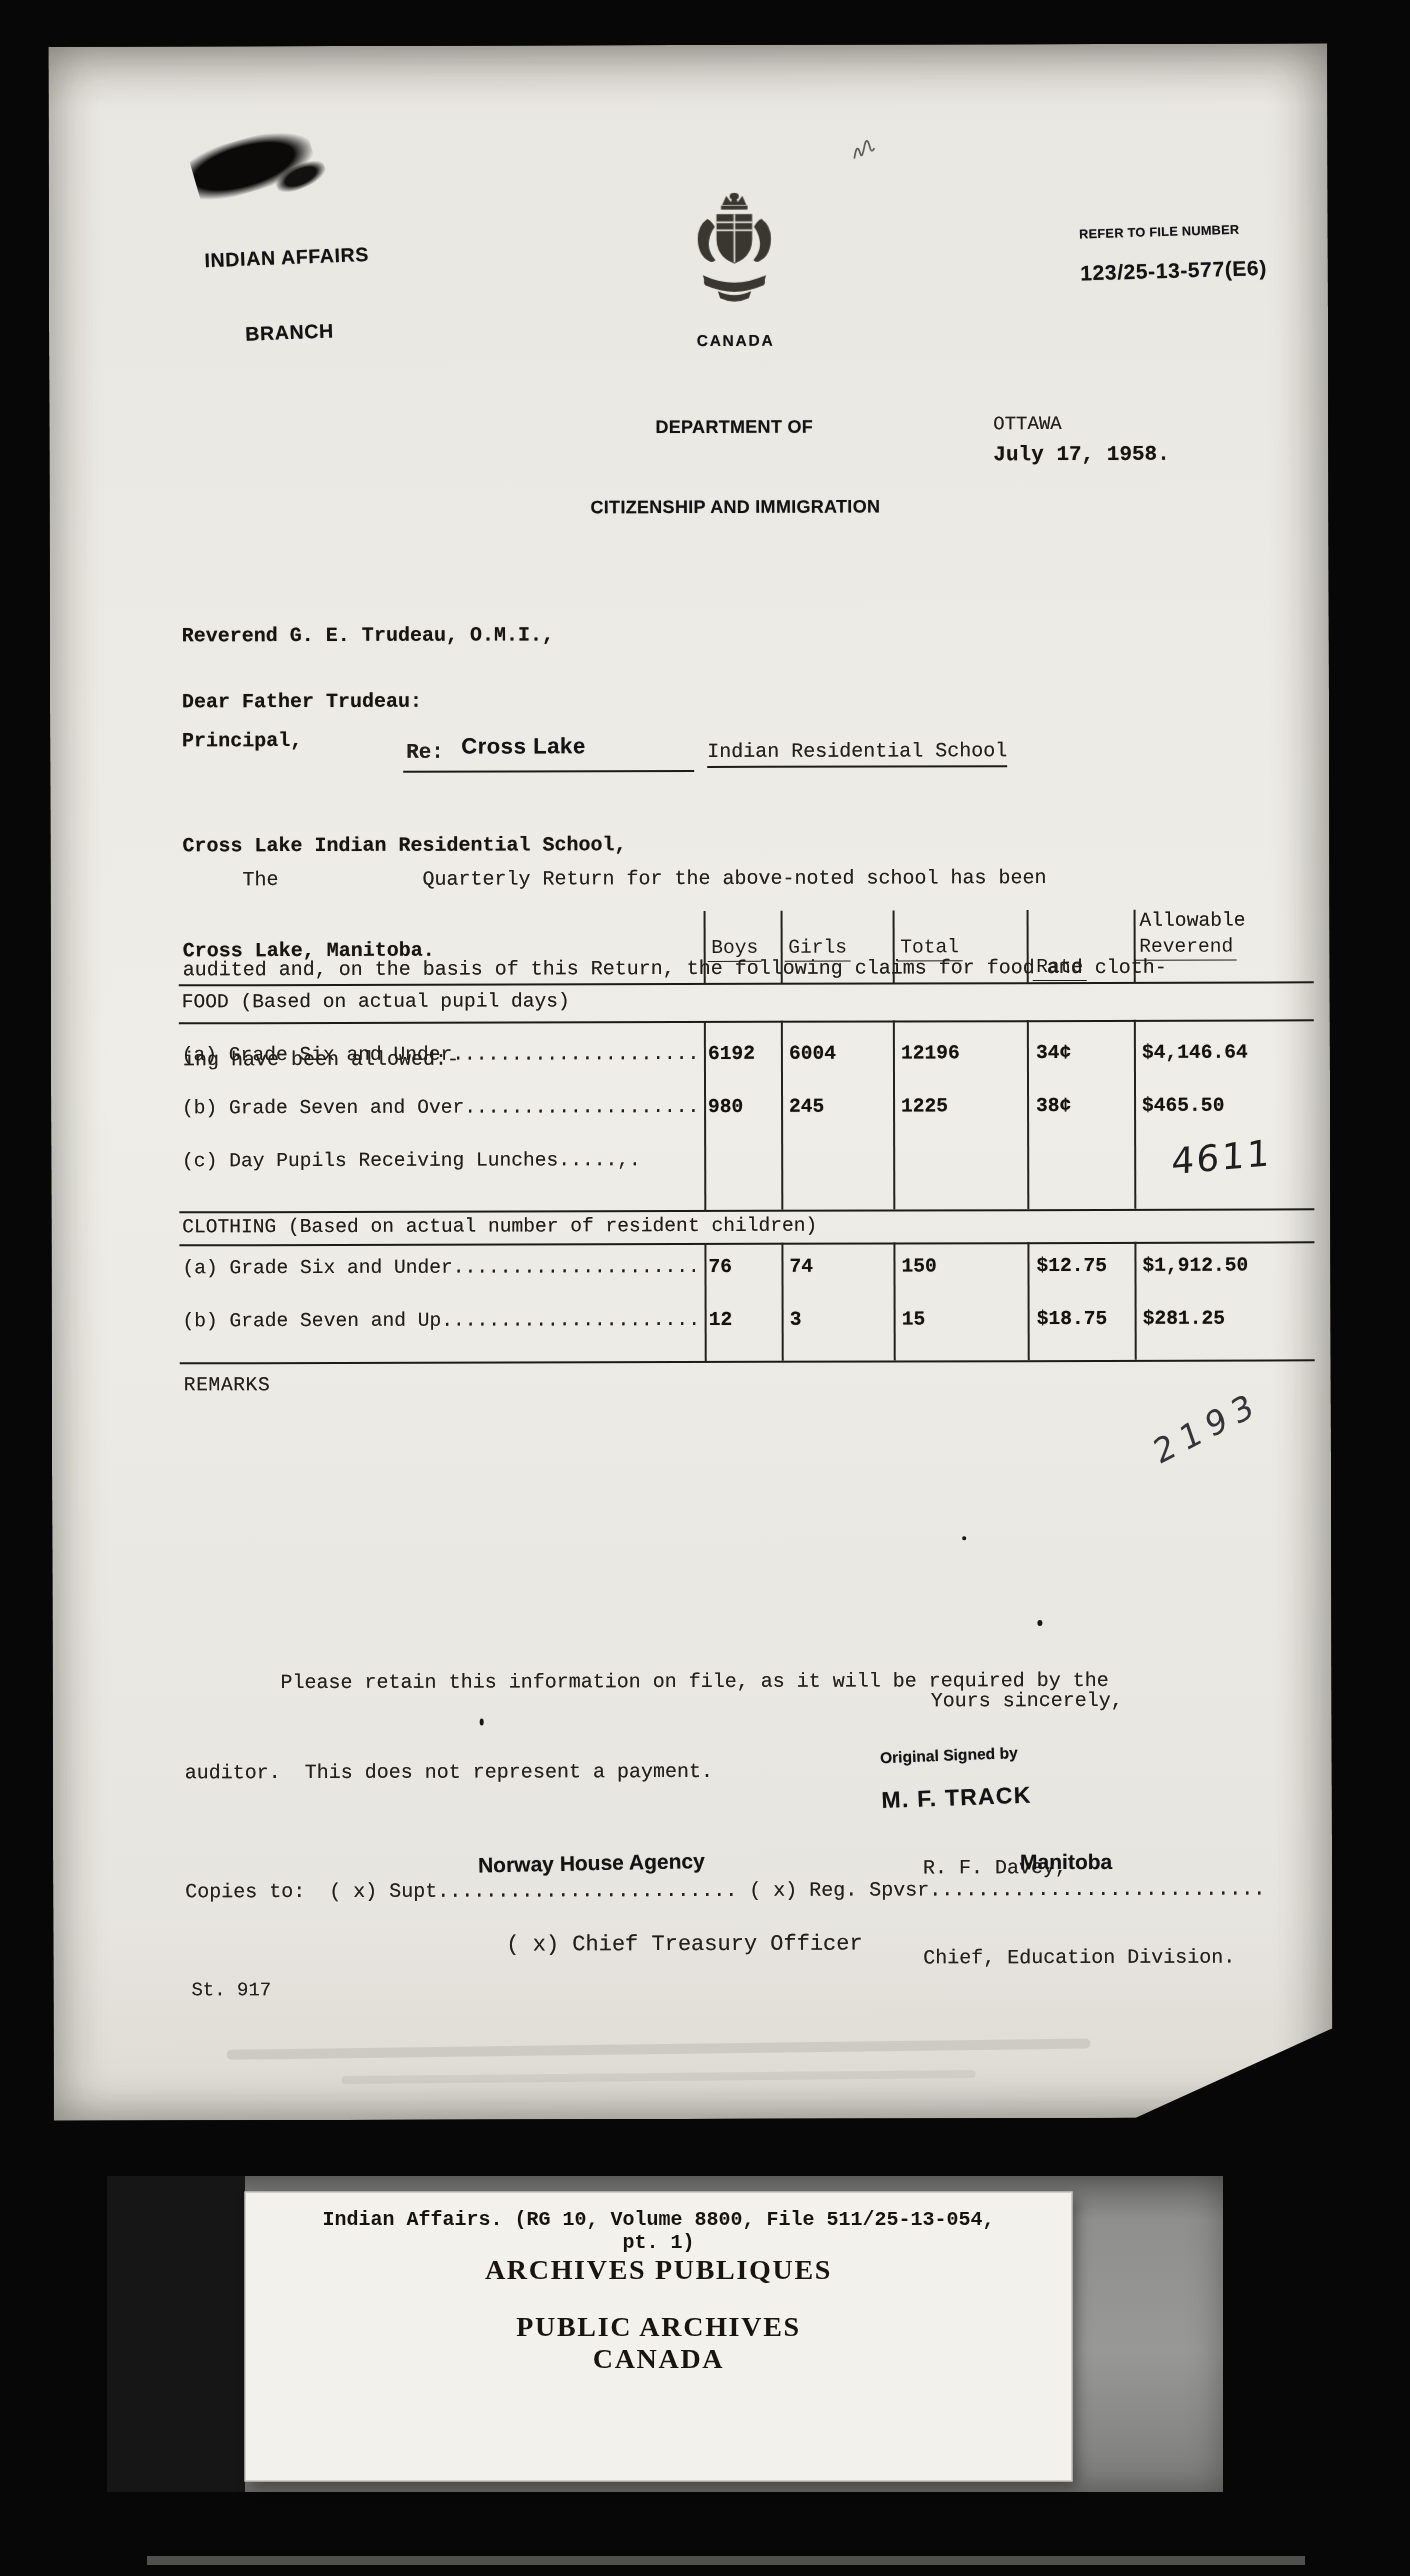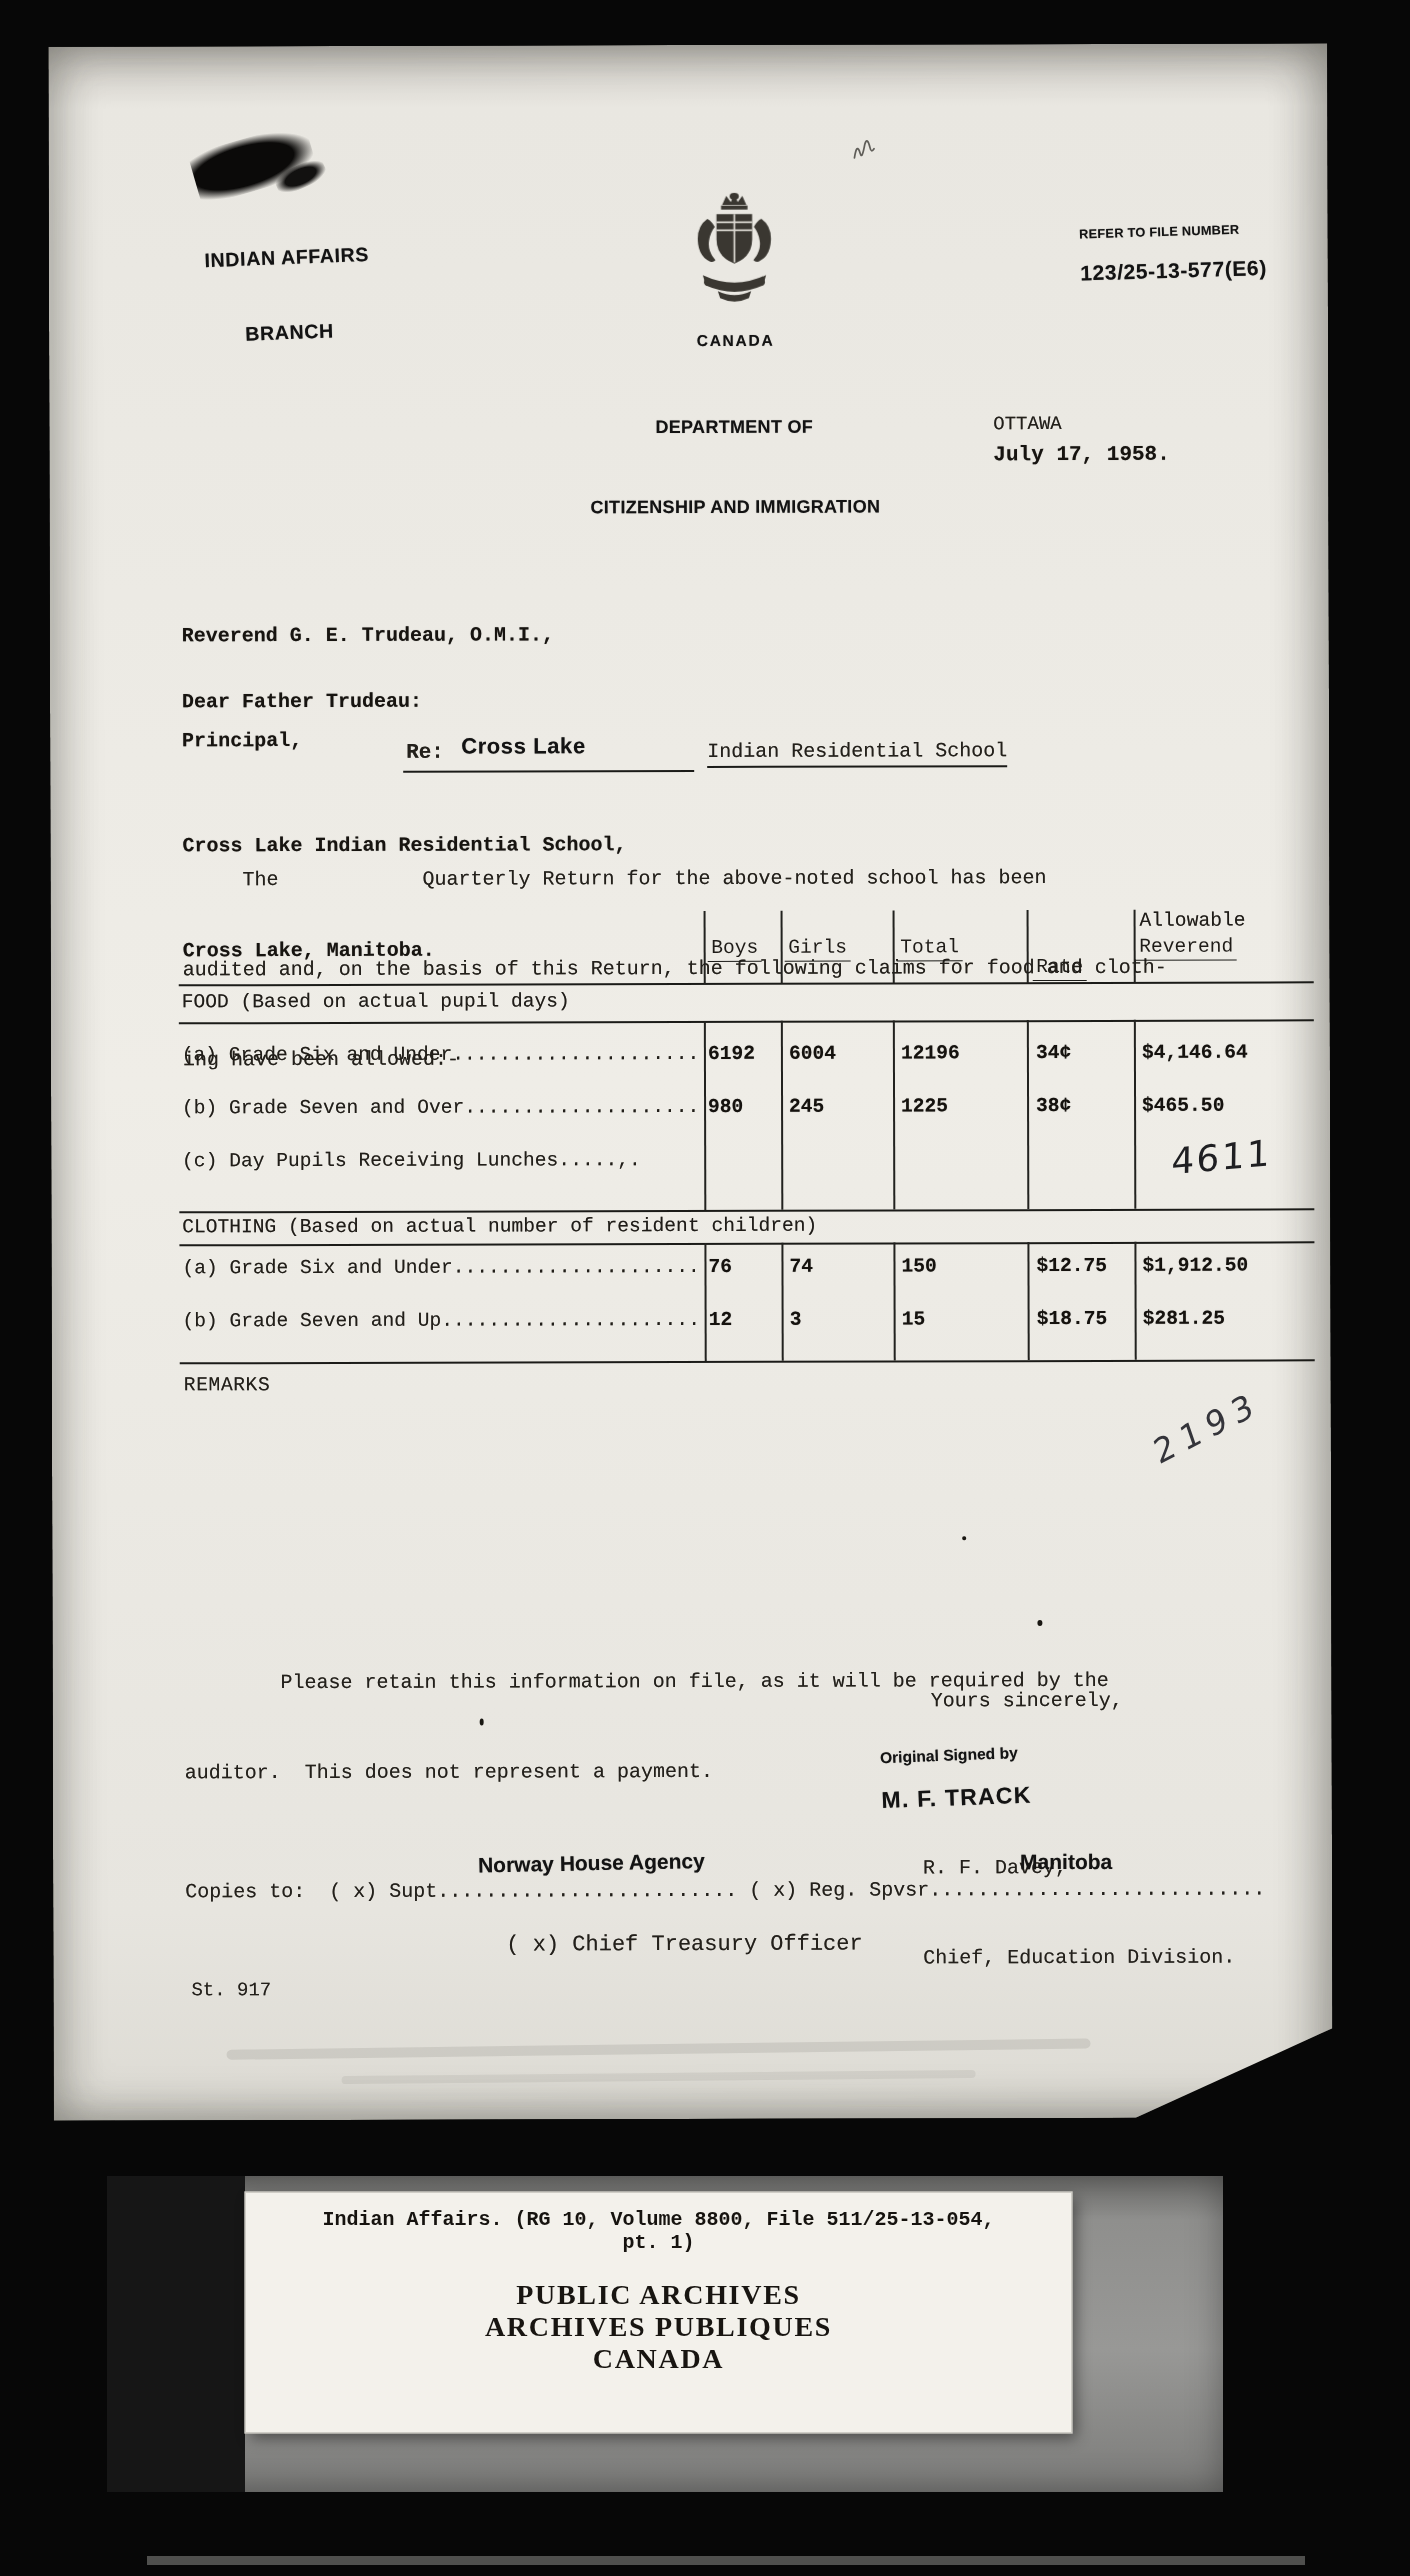--- a/index.html
+++ b/index.html
@@ -19,21 +19,21 @@
   .thead{position:absolute;font:400 19.6px "Liberation Mono",monospace;color:#1f1c18;border-bottom:1.7px solid #1b1b18;padding:0 3.5px 2.3px 3.5px;white-space:pre;}
   .tlabel{position:absolute;font:400 19.6px "Liberation Mono",monospace;color:#211e19;white-space:pre;text-shadow:0 0 0.6px rgba(30,26,20,.5);}
   .tval{position:absolute;font:700 19.6px "Liberation Mono",monospace;color:#15120e;white-space:pre;text-shadow:0 0 0.8px rgba(0,0,0,.45);}
   .ttitle{position:absolute;font:400 19.6px "Liberation Mono",monospace;color:#1f1c18;white-space:pre;text-shadow:0 0 0.6px rgba(30,26,20,.5);}
   .smudge-streak{position:absolute;background:rgba(40,38,34,.10);border-radius:5.8px;}
   .speck{position:absolute;background:#191712;border-radius:50%;}
   .bottom-panel{position:absolute;left:107px;top:2176px;width:1116px;height:316px;
     background:linear-gradient(180deg,#6e6e6c 0,#8f8f8d 14%,#989896 55%,#7c7c7a 100%);
     box-shadow:inset 0 0 35px rgba(0,0,0,.35);}
   .panel-dark-left{position:absolute;left:0;top:0;width:138px;height:100%;background:#161616;}
-  .archive-card{position:absolute;left:139px;top:17.3px;width:825px;height:239px;background:#f3f1eb;
+  .archive-card{position:absolute;left:139px;top:17.3px;width:825px;height:287px;background:#f3f1eb;
     box-shadow:0 0 0 1.7px #cfcdc6, 4.6px 5.8px 14px rgba(0,0,0,.45);}
   .ref{font-family:"Liberation Mono",monospace;font-weight:700;font-size:20px;color:#16130f;text-align:center;white-space:pre;}
   .org{font-family:"Liberation Serif",serif;font-weight:700;font-size:28px;letter-spacing:1.7px;color:#181511;text-align:center;}
   .bottom-strip{position:absolute;left:147px;top:2556px;width:1158px;height:9.2px;background:#4f4f4d;filter:blur(0.6px);}
 </style>
 </head>
 <body>
 
 <div class="page">
 
@@ -207,21 +207,21 @@
 
   <svg class="abs" viewBox="0 0 46 50" style="left:851px;top:136px;width:26.5px;height:29px;" aria-hidden="true">
     <path d="M6 38 q4 -28 10 -8 q3 12 8 -16 q4 -14 9 6 q2 10 7 2" fill="none" stroke="#5f5d58" stroke-width="3" stroke-linecap="round"></path>
   </svg>
 
   <div class="bottom-panel">
     <div class="panel-dark-left"></div>
     <div class="archive-card">
       <div class="ref" style="margin-top:15px;">Indian Affairs. (RG 10, Volume 8800, File 511/25-13-054,</div>
       <div class="ref">pt. 1)</div>
+      <div class="org" style="line-height:32px;">ARCHIVES PUBLIQUES</div>
       <div class="org" style="margin-top:25px;line-height:32px;">PUBLIC ARCHIVES</div>
-      <div class="org" style="line-height:32px;">ARCHIVES PUBLIQUES</div>
       <div class="org" style="line-height:32px;">CANADA</div>
     </div>
   </div>
 
   <div class="bottom-strip"></div>
 </div>
 
 
 </body></html>

